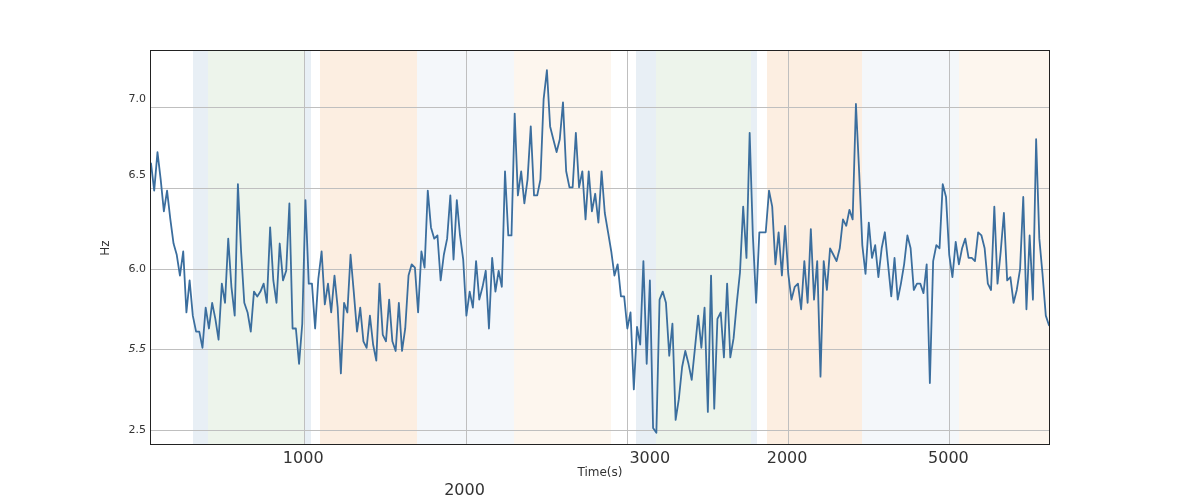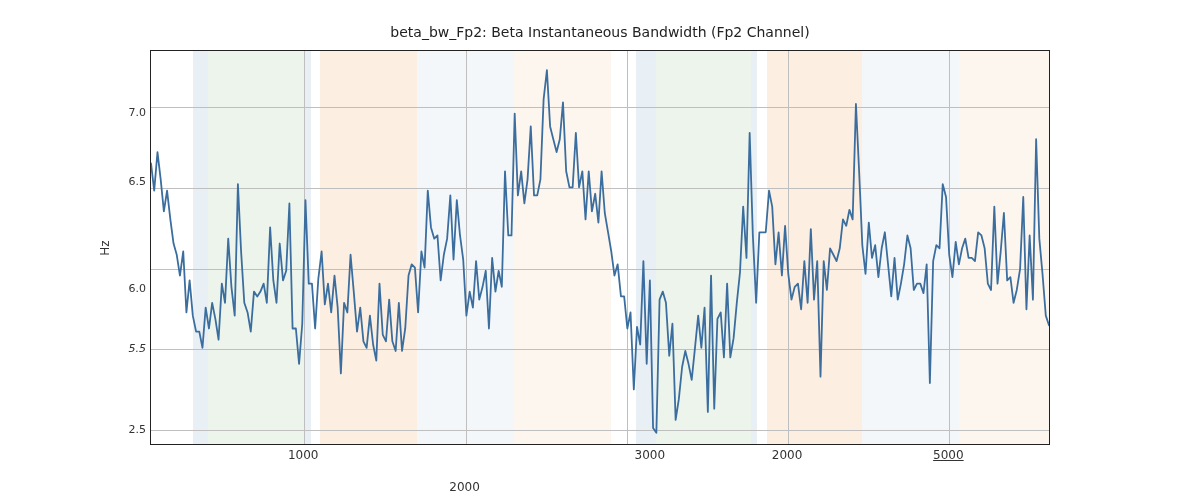--- a/index.html
+++ b/index.html
@@ -70,21 +70,21 @@
     transform-origin: center;
   }
   .ylabel span {
     display: inline-block;
     transform: rotate(-90deg);
     white-space: nowrap;
   }
   .tick-x {
     position: absolute;
     top: 448px;
-    font-size: 12px;
+    font-size: 16px;
     transform: translateX(-50%);
     color: #333;
   }
   .tick-y {
     position: absolute;
     left: 118px;
     font-size: 11px;
     transform: translateY(-50%);
     color: #333;
     width: 28px;
@@ -101,21 +101,20 @@
     stroke-width: 1.8;
     stroke-linejoin: round;
     stroke-linecap: round;
   }
 </style>
 </head>
 <body>
 
 <div class="figure">
 
-  <div class="title">beta_bw_Fp2: Beta Instantaneous Bandwidth (Fp2 Channel)</div>
 
   <div class="axes">
     <div class="bands">
         <div class="band" style="left: 41.9355px; width: 15.3226px; background: rgb(178, 201, 222);"></div>
         <div class="band" style="left: 57.2581px; width: 95.9677px; background: rgb(195, 220, 188);"></div>
         <div class="band" style="left: 153.226px; width: 6.45161px; background: rgb(178, 201, 222);"></div>
         <div class="band" style="left: 169.355px; width: 96.7742px; background: rgb(244, 200, 154);"></div>
         <div class="band" style="left: 266.129px; width: 96.7742px; background: rgb(219, 230, 239);"></div>
         <div class="band" style="left: 362.903px; width: 96.7742px; background: rgb(248, 225, 200);"></div>
         <div class="band" style="left: 485.484px; width: 19.3548px; background: rgb(178, 201, 222);"></div>
@@ -135,29 +134,30 @@
         <div class="gridline-h" style="top: 298.265px;"></div>
         <div class="gridline-h" style="top: 217.653px;"></div>
         <div class="gridline-h" style="top: 137.041px;"></div>
         <div class="gridline-h" style="top: 56.4286px;"></div>
       </div>
     <svg class="line-svg" preserveAspectRatio="none" viewBox="0 0 900 395">
       <polyline points="0.0,112.9 3.2,140.3 6.5,101.6 9.7,129.0 12.9,161.2 16.1,140.3 19.4,169.3 22.6,193.5 25.8,204.8 29.0,225.7 32.3,201.5 35.5,262.8 38.7,230.6 41.9,266.0 45.2,282.1 48.4,282.1 51.6,298.3 54.8,258.0 58.1,278.9 61.3,253.1 64.5,269.2 67.7,290.2 71.0,233.8 74.2,253.1 77.4,188.6 80.6,237.0 83.9,266.0 87.1,133.8 90.3,201.5 93.5,253.1 96.8,262.8 100.0,282.1 103.2,241.8 106.5,246.7 109.7,241.8 112.9,233.8 116.1,253.1 119.4,177.3 122.6,230.6 125.8,253.1 129.0,193.5 132.3,230.6 135.5,220.9 138.7,153.2 141.9,278.9 145.2,278.9 148.4,314.4 151.6,274.1 154.8,149.9 158.1,233.8 161.3,233.8 164.5,278.9 167.7,228.9 171.0,201.5 174.2,254.7 177.4,233.8 180.6,262.8 183.9,225.7 187.1,258.0 190.3,324.1 193.5,253.1 196.8,262.8 200.0,204.8 203.2,241.8 206.5,282.1 209.7,258.0 212.9,291.8 216.1,298.3 219.4,266.0 222.6,295.0 225.8,311.2 229.0,233.8 232.3,285.4 235.5,291.8 238.7,249.9 241.9,291.8 245.2,301.5 248.4,253.1 251.6,301.5 254.8,278.9 258.1,225.7 261.3,214.4 264.5,217.7 267.7,262.8 271.0,201.5 274.2,217.7 277.4,140.3 280.6,177.3 283.9,188.6 287.1,185.4 290.3,230.6 293.5,204.8 296.8,188.6 300.0,145.1 303.2,209.6 306.5,149.9 309.7,185.4 312.9,209.6 316.1,266.0 319.4,241.8 322.6,258.0 325.8,211.2 329.0,249.9 332.3,237.0 335.5,220.9 338.7,278.9 341.9,208.0 345.2,241.8 348.4,220.9 351.6,237.0 354.8,120.9 358.1,185.4 361.3,185.4 364.5,62.9 367.7,145.1 371.0,120.9 374.2,153.2 377.4,129.0 380.6,75.8 383.9,145.1 387.1,145.1 390.3,129.0 393.5,48.4 396.8,19.3 400.0,75.8 403.2,88.7 406.5,101.6 409.7,88.7 412.9,51.6 416.1,120.9 419.4,137.0 422.6,137.0 425.8,82.2 429.0,137.0 432.3,120.9 435.5,169.3 438.7,120.9 441.9,161.2 445.2,143.5 448.4,172.5 451.6,120.9 454.8,162.8 458.1,182.2 461.3,201.5 464.5,225.7 467.7,214.4 471.0,246.7 474.2,246.7 477.4,278.9 480.6,262.8 483.9,340.2 487.1,277.3 490.3,295.0 493.5,211.2 496.8,314.4 500.0,230.6 503.2,378.9 506.5,383.7 509.7,249.9 512.9,241.8 516.1,253.1 519.4,306.3 522.6,274.1 525.8,370.8 529.0,349.9 532.3,317.6 535.5,301.5 538.7,314.4 541.9,330.5 545.2,298.3 548.4,266.0 551.6,298.3 554.8,258.0 558.1,362.8 561.3,225.7 564.5,359.5 567.7,269.2 571.0,262.8 574.2,307.9 577.4,233.8 580.6,307.9 583.9,288.6 587.1,253.1 590.3,222.5 593.5,156.4 596.8,208.0 600.0,82.2 603.2,185.4 606.5,253.1 609.7,182.2 612.9,182.2 616.1,182.2 619.4,140.3 622.6,156.4 625.8,214.4 629.0,182.2 632.3,225.7 635.5,175.7 638.7,224.1 641.9,249.9 645.2,237.0 648.4,233.8 651.6,259.6 654.8,211.2 658.1,253.1 661.3,179.0 664.5,249.9 667.7,211.2 671.0,327.3 674.2,211.2 677.4,240.2 680.6,198.3 683.9,204.8 687.1,211.2 690.3,198.3 693.5,169.3 696.8,175.7 700.0,159.6 703.2,169.3 706.5,53.2 709.7,120.9 712.9,195.1 716.1,224.1 719.4,172.5 722.6,208.0 725.8,195.1 729.0,227.3 732.3,198.3 735.5,182.2 738.7,214.4 741.9,246.7 745.2,208.0 748.4,249.9 751.6,233.8 754.8,214.4 758.1,185.4 761.3,198.3 764.5,240.2 767.7,233.8 771.0,233.8 774.2,243.4 777.4,214.4 780.6,333.7 783.9,211.2 787.1,195.1 790.3,198.3 793.5,133.8 796.8,146.7 800.0,204.8 803.2,227.3 806.5,191.9 809.7,214.4 812.9,198.3 816.1,188.6 819.4,208.0 822.6,208.0 825.8,211.2 829.0,182.2 832.3,185.4 835.5,198.3 838.7,233.8 841.9,240.2 845.2,156.4 848.4,233.8 851.6,201.5 854.8,162.8 858.1,230.6 861.3,227.3 864.5,253.1 867.7,240.2 871.0,219.3 874.2,146.7 877.4,259.6 880.6,185.4 883.9,249.9 887.1,88.7 890.3,188.6 893.5,224.1 896.8,266.0 900.0,275.7" stroke="#3b6e9e"></polyline>
     </svg>
   </div>
 
+  <div class="xlabel">Time(s)</div>
   <div class="ylabel">
     <span>Hz</span>
   </div>
 
   <div class="ticks">
       <div class="tick-x" style="left: 303.226px;">1000</div>
       <div class="tick-x" style="left: 464.516px; margin-top: 32px;">2000</div>
       <div class="tick-x" style="left: 625.806px; margin-left: 24px;">3000</div>
       <div class="tick-x" style="left: 787.097px;">2000</div>
-      <div class="tick-x" style="left: 948.387px; text-decoration: underline;">5000</div>
+      <div class="tick-x" style="left: 948.387px;">5000</div>
       <div class="tick-y" style="top: 428.878px;">2.5</div>
       <div class="tick-y" style="top: 348.265px; font-style: italic;">5.5</div>
-      <div class="tick-y" style="top: 267.653px; margin-top: 20px;">6.0</div>
-      <div class="tick-y" style="top: 181px;">6.5</div>
-      <div class="tick-y" style="top: 112px;">7.0</div>
+      <div class="tick-y" style="top: 267.653px;">6.0</div>
+      <div class="tick-y" style="top: 174px;">6.5</div>
+      <div class="tick-y" style="top: 98px;">7.0</div>
     </div>
 </div>
 
 </body></html>

